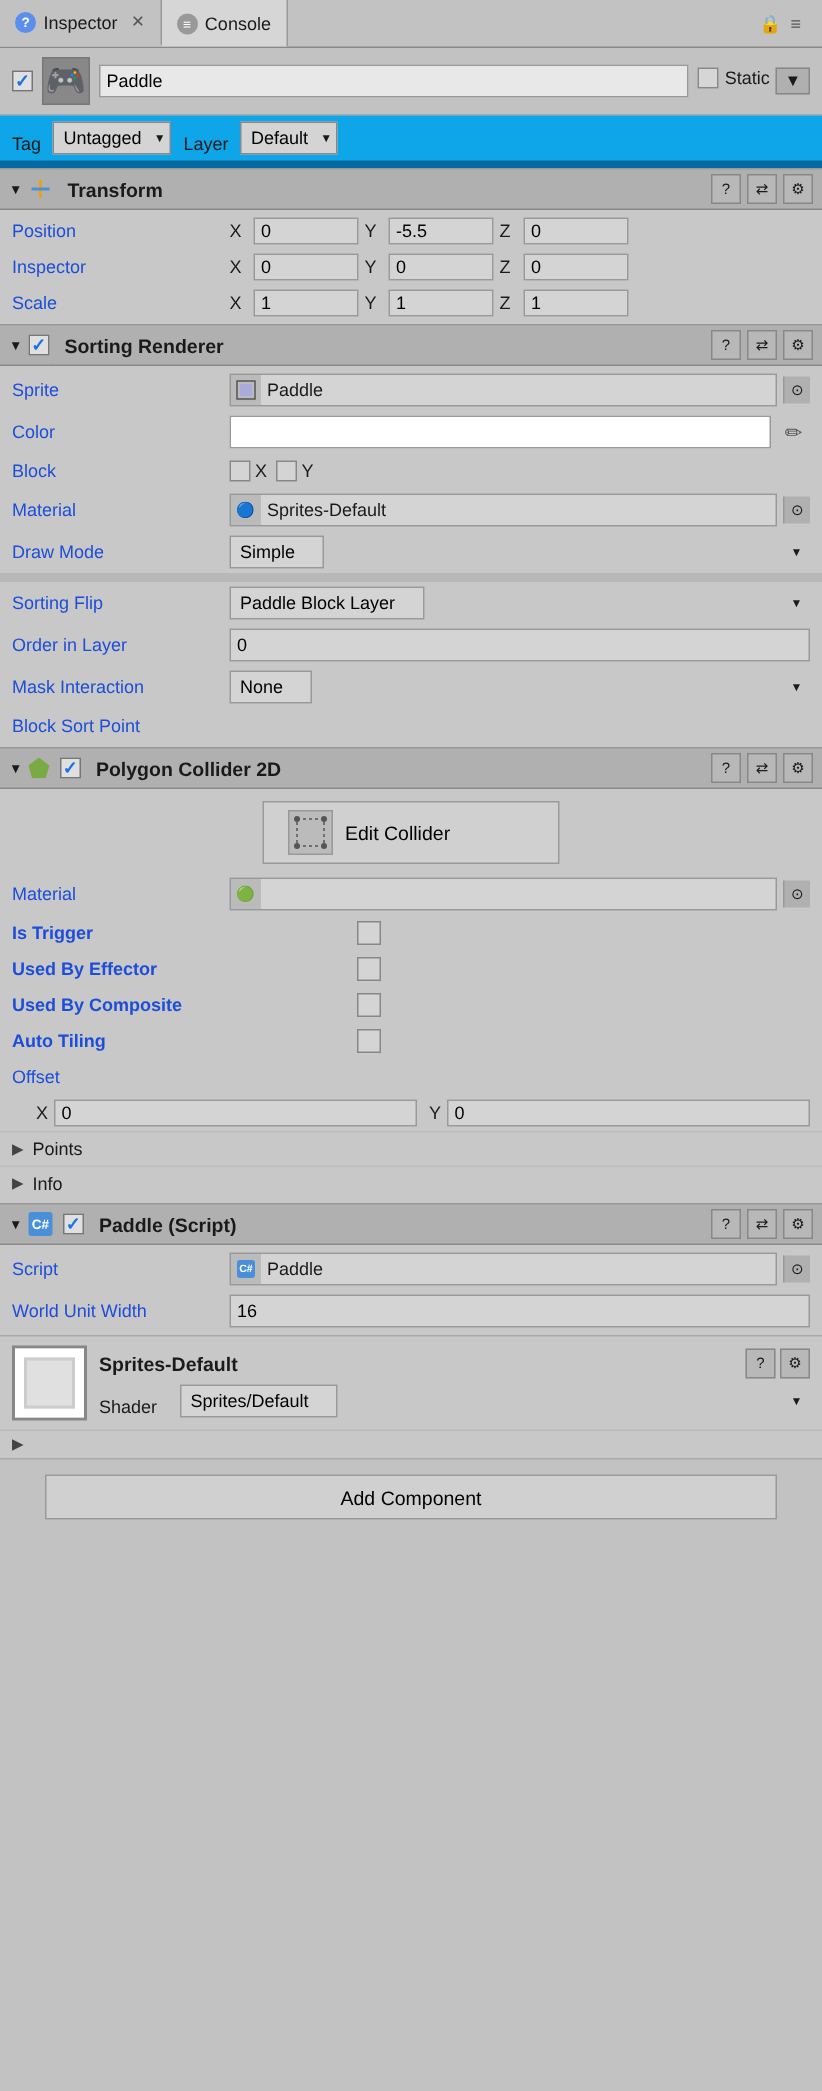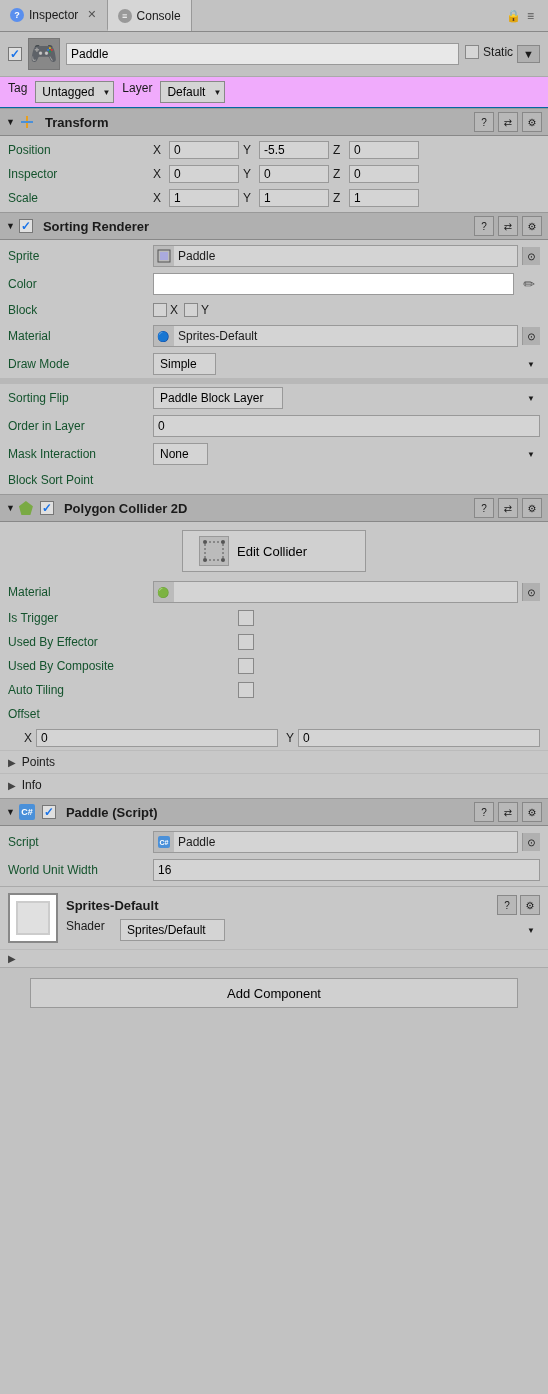--- a/index.html
+++ b/index.html
@@ -98,24 +98,24 @@
     .dropdown-arrow {
       background: #b0b0b0;
       border: 1px solid #888;
       padding: 2px 5px;
       font-size: 11px;
     }
 
     
     .tag-layer-row {
       display: flex;
-      align-items: flex-start;
+      align-items: flex-end;
       padding: 4px 8px;
-      background: #f0abfc;
-      border-bottom: 1px solid #0369a1;
+      background: #0ea5e9;
+      border-bottom: 5px solid #0369a1;
       gap: 8px;
     }
     .select-field {
       background: #d4d4d4;
       border: 1px solid #888;
       padding: 2px 6px;
       font-size: 12px;
       height: 22px;
       appearance: none;
       -webkit-appearance: none;
@@ -185,21 +185,21 @@
     }
     .prop-row {
       display: flex;
       align-items: center;
       padding: 3px 8px;
       min-height: 24px;
     }
     .prop-label {
       width: 145px;
       font-size: 12px;
-      color: #14532d;
+      color: #1d4ed8;
       flex-shrink: 0;
     }
     .prop-value {
       flex: 1;
       display: flex;
       align-items: center;
       gap: 4px;
     }
     .xyz-row {
       display: flex;
@@ -334,39 +334,40 @@
     }
     .edit-collider-btn {
       display: flex;
       align-items: center;
       gap: 8px;
       background: #d0d0d0;
       border: 1px solid #999;
       padding: 5px 16px;
       font-size: 13px;
       cursor: pointer;
-      width: 184px;
+      width: 198px;
     }
     .edit-collider-icon {
       width: 30px;
       height: 30px;
       background: #bbb;
       border: 1px solid #999;
       display: flex;
       align-items: center;
       justify-content: center;
       font-size: 16px;
     }
 
     
     .checkbox-row {
       display: flex;
       align-items: center;
       padding: 3px 8px;
       min-height: 24px;
+      font-weight: bold;
     }
     .checkbox-row .prop-label {
       width: 230px;
     }
     .check-box {
       width: 16px;
       height: 16px;
       border: 1px solid #888;
       background: #d4d4d4;
     }
@@ -428,21 +429,21 @@
     }
     .shader-info {
       flex: 1;
     }
     .shader-name {
       font-size: 13px;
       font-weight: bold;
     }
     .shader-row {
       display: flex;
-      align-items: flex-start;
+      align-items: flex-end;
       gap: 4px;
       margin-top: 4px;
     }
     .shader-label {
       font-size: 12px;
       width: 50px;
     }
 
     
     .collapse-triangle {

